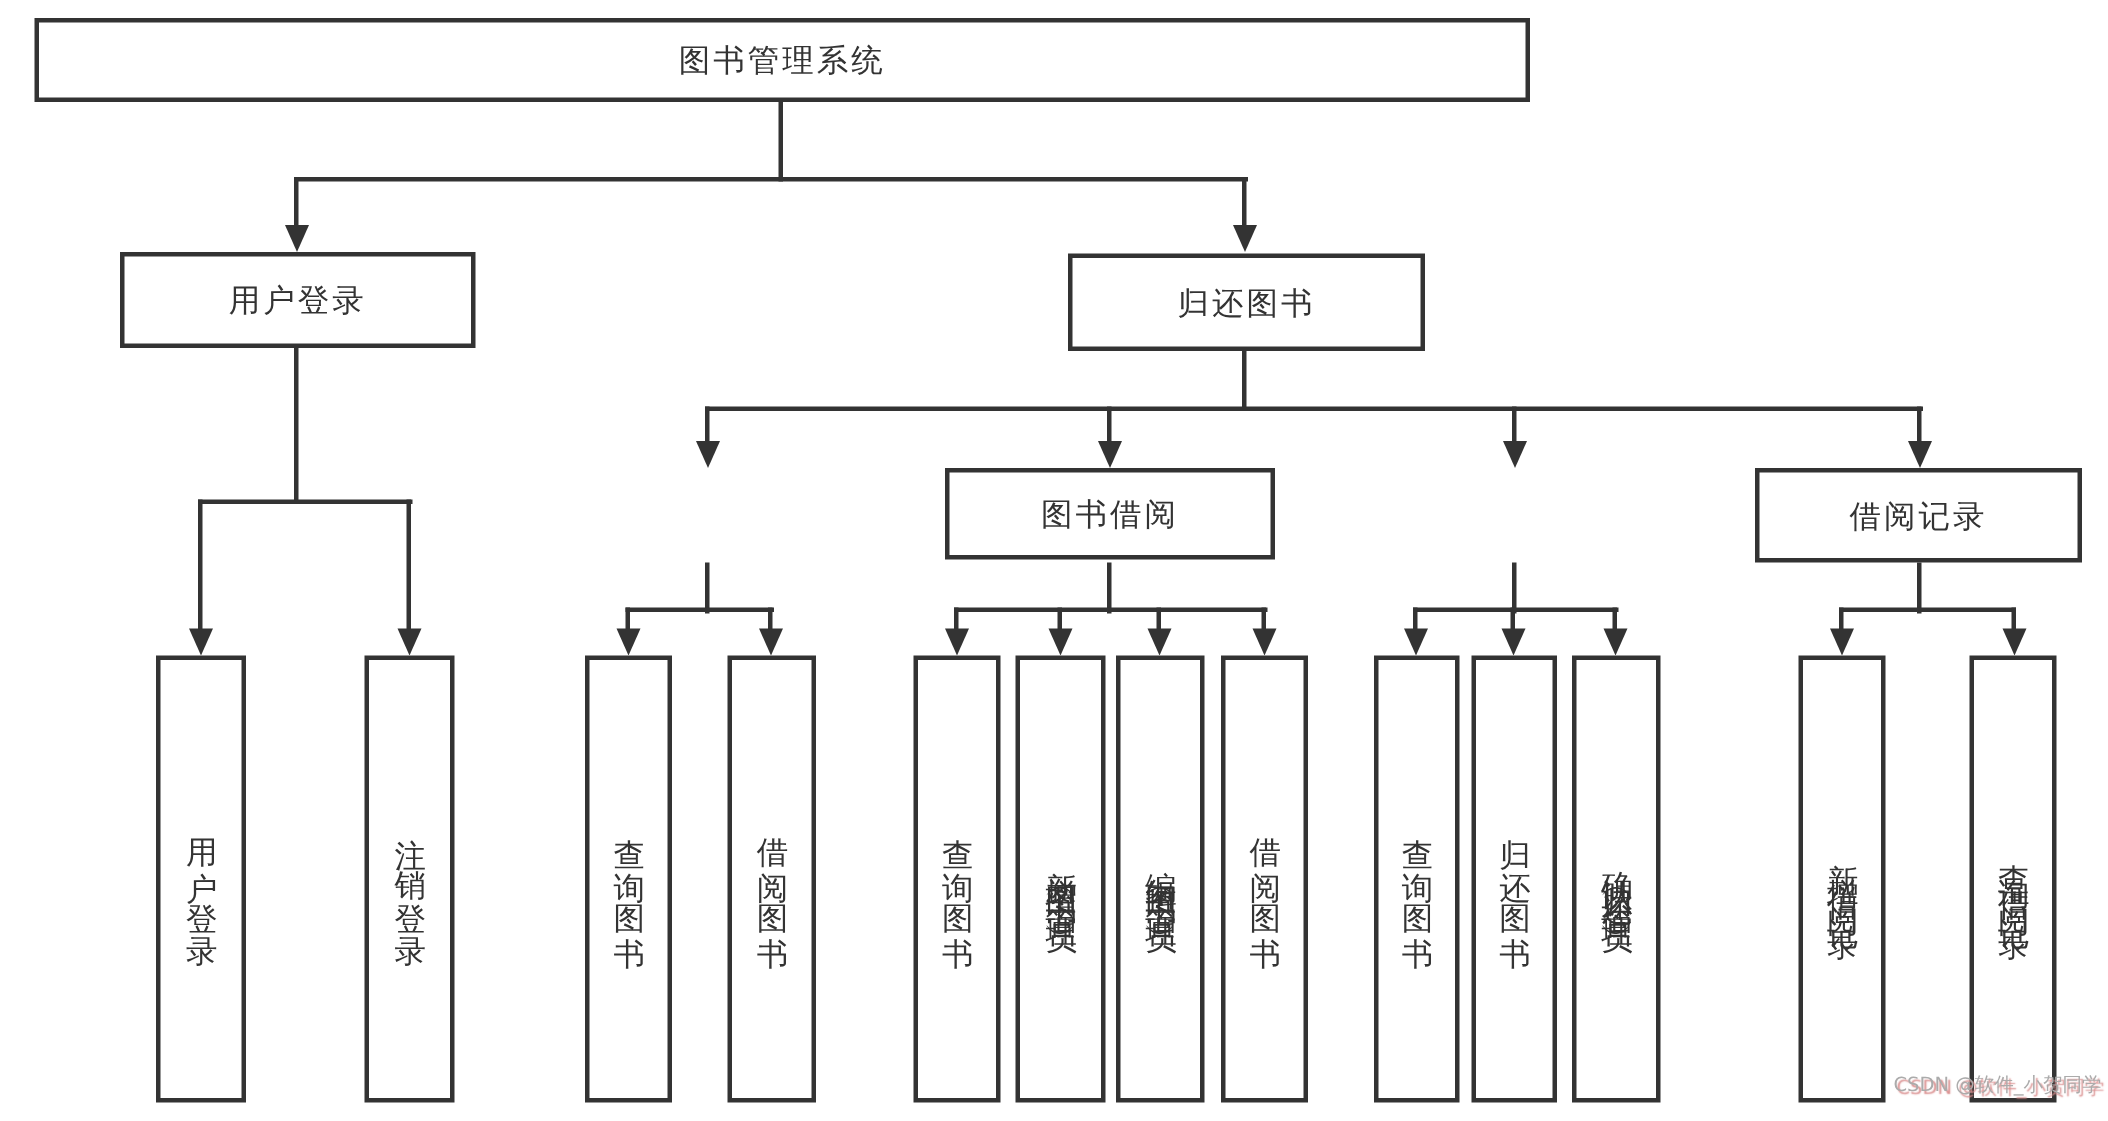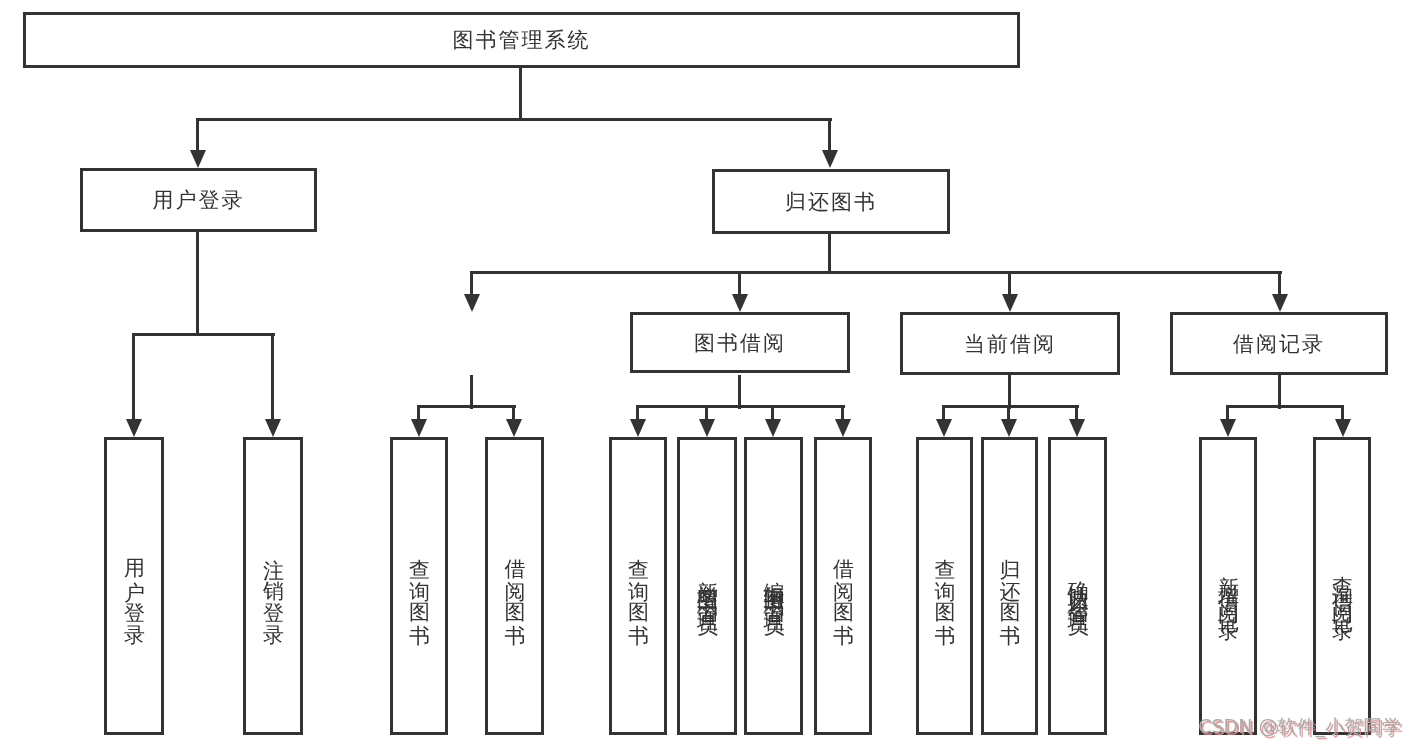--- a/index.html
+++ b/index.html
@@ -40,21 +40,21 @@
   .ln{position:absolute;background:var(--line);}
   .arr{
     position:absolute;width:0;height:0;
     border-left:8px solid transparent;
     border-right:8px solid transparent;
     border-top:18px solid var(--line);
   }
   .watermark{
     position:absolute;
     right:4px;top:714px;
-    font-size:19px;
+    font-size:13px;
     color:var(--wm);
     text-shadow:2px 2px 1px var(--wm-shadow);
     white-space:nowrap;
     z-index:10;
   }
 </style>
 </head>
 <body>
 
 <div id="canvas">
@@ -90,23 +90,20 @@
   <div class="arr" style="left:464px;top:294px"></div>
   <div class="ln" style="left:738px;top:271px;width:3px;height:26px"></div>
   <div class="arr" style="left:732px;top:294px"></div>
   <div class="ln" style="left:1008px;top:271px;width:3px;height:26px"></div>
   <div class="arr" style="left:1002px;top:294px"></div>
   <div class="ln" style="left:1278px;top:271px;width:3px;height:26px"></div>
   <div class="arr" style="left:1272px;top:294px"></div>
 
   <div class="box" style="left:630px;top:312px;width:220px;height:61px">
     <span class="hlabel">图书借阅</span>
-  </div>
-  <div class="box" style="left:900px;top:312px;width:220px;height:63px">
-    <span class="hlabel">当前借阅</span>
   </div>
   <div class="box" style="left:1170px;top:312px;width:218px;height:63px">
     <span class="hlabel">借阅记录</span>
   </div>
 
   <div class="ln" style="left:470px;top:375px;width:3px;height:34px"></div>
   <div class="ln" style="left:738px;top:375px;width:3px;height:34px"></div>
   <div class="ln" style="left:1008px;top:375px;width:3px;height:34px"></div>
   <div class="ln" style="left:1278px;top:375px;width:3px;height:34px"></div>
 

